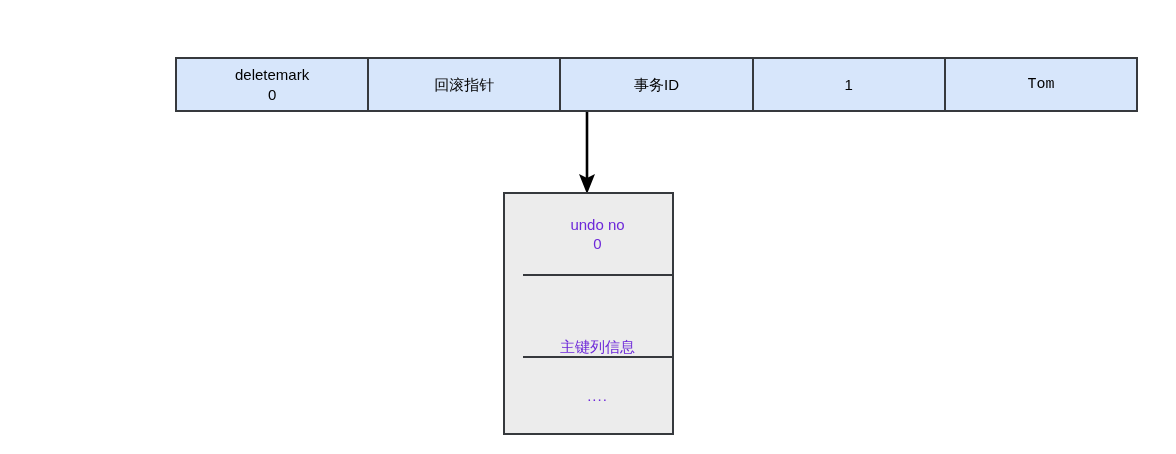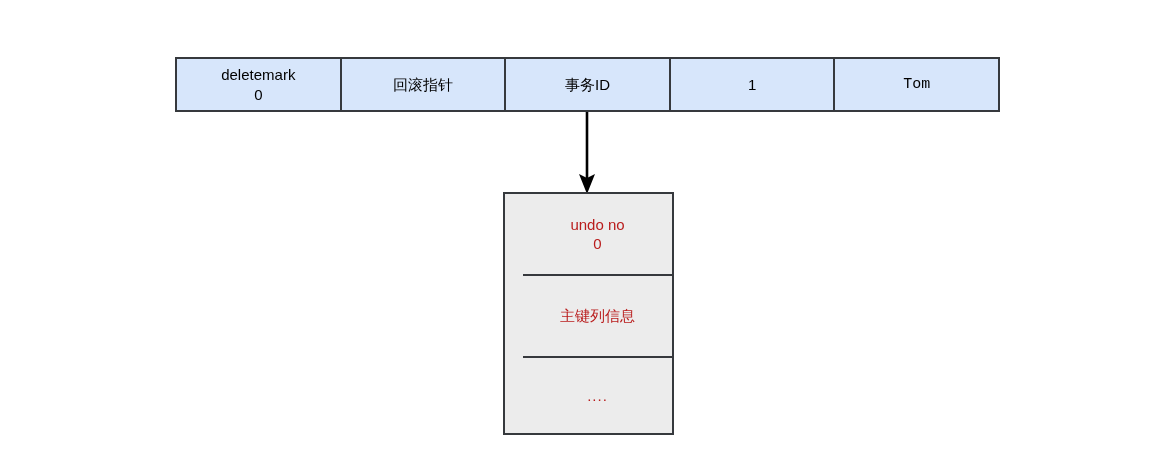--- a/index.html
+++ b/index.html
@@ -19,21 +19,21 @@
     width: 1176px;
     height: 454px;
     background: #ffffff;
   }
 
   
   .record-row {
     position: absolute;
     left: 175px;
     top: 57px;
-    width: 825px;
+    width: 963px;
     height: 55px;
     display: flex;
     box-sizing: border-box;
     border: 2px solid #36393d;
   }
   .record-cell {
     flex: 1 1 0;
     background: #d7e6fb;
     border-right: 2px solid #36393d;
     box-sizing: border-box;
@@ -76,32 +76,32 @@
     flex-direction: column;
   }
   .undo-cell {
     background: #ececec;
     border-bottom: 2px solid #36393d;
     box-sizing: border-box;
     display: flex;
     flex-direction: column;
     align-items: center;
     justify-content: center;
-    color: #b91c1c;
+    color: #6d28d9;
     font-size: 15px;
     line-height: 1.3;
     text-align: center;
     white-space: pre;
     margin-left: 18px;
   }
   .undo-cell:last-child {
     border-bottom: none;
   }
   .undo-cell.r1 { height: 82px; }
-  .undo-cell.r2 { height: 82px; }
+  .undo-cell.r2 { height: 82px; justify-content: flex-end; }
   .undo-cell.r3 { flex: 1 1 auto; }
   .dots {
     letter-spacing: 1px;
     font-size: 15px;
   }
 </style>
 </head>
 <body>
 
 <div id="canvas">

